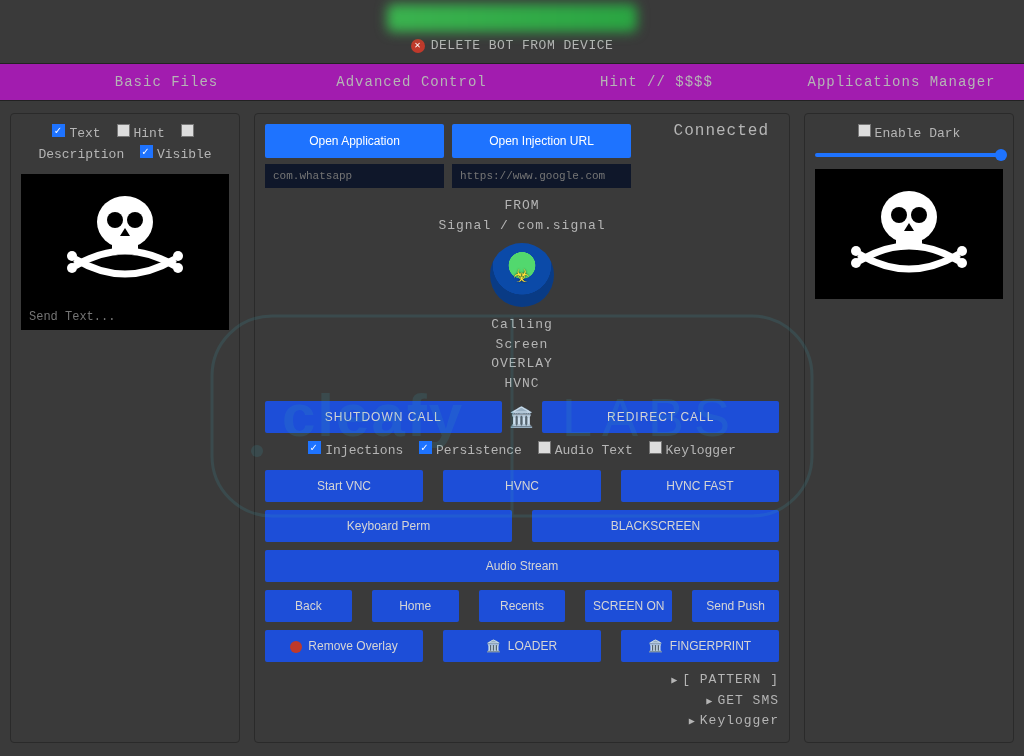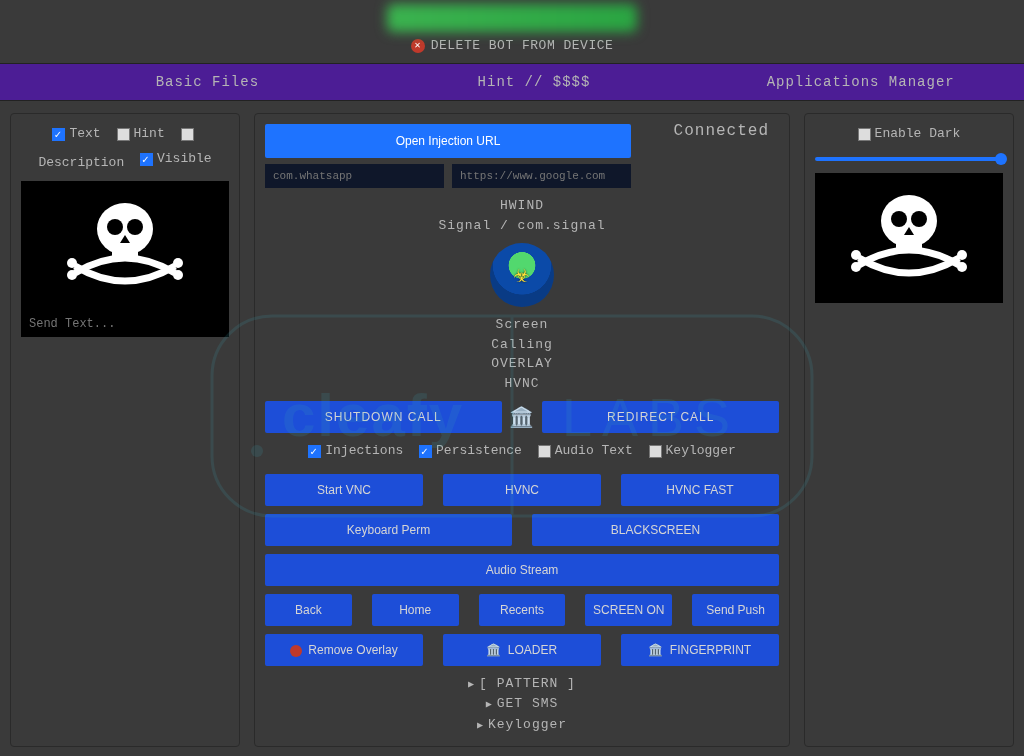--- a/index.html
+++ b/index.html
@@ -35,21 +35,21 @@
   color: #fff;
   font-weight: bold;
   line-height: 13px;
   text-align: center;
   font-size: 10px;
   margin-right: 6px;
   vertical-align: middle;
 }
 .nav-bar {
   display: flex;
-  background: #4c1d95;
+  background: #a21caf;
   border-top: 1px solid #222;
   border-bottom: 1px solid #222;
   padding-left: 44px;
 }
 .nav-item {
   flex: 1;
   text-align: center;
   padding: 10px 0;
   font-size: 14px;
   letter-spacing: 1px;
@@ -70,21 +70,20 @@
 .center-panel { flex: 1; position: relative; }
 .right-panel { width: 210px; flex-shrink: 0; }
 .checkbox-row {
   text-align: center;
   font-size: 13px;
   line-height: 1.6;
   margin-bottom: 8px;
 }
 .ck {
   display: inline-flex;
-  align-items: center;
   margin: 0 4px;
   cursor: pointer;
 }
 .ck-box {
   width: 13px; height: 13px;
   border: 1px solid #777;
   background: #ddd;
   display: inline-block;
   margin-right: 4px;
   position: relative;
@@ -189,21 +188,21 @@
 }
 .slider-thumb {
   position: absolute;
   right: -4px;
   top: -4px;
   width: 12px; height: 12px;
   border-radius: 50%;
   background: #1e73ff;
 }
 .list-items {
-  text-align: center;
+  text-align: right;
   font-size: 13px;
   line-height: 1.6;
   letter-spacing: 1px;
   margin-top: 6px;
 }
 .tri { font-size: 10px; margin-right: 4px; }
 .red-dot {
   display: inline-block;
   width: 12px; height: 12px;
   border-radius: 50%;
@@ -226,20 +225,21 @@
 <body>
 
 <div class="top-blur"></div>
 
 <div class="delete-bar">
   <span class="x-icon">✕</span><span>DELETE BOT FROM DEVICE</span>
 </div>
 
 <div class="nav-bar">
   <div class="nav-item">Basic Files</div>
+  <div class="nav-item">Advanced Control</div>
   <div class="nav-item">Hint // $$$$</div>
   <div class="nav-item">Applications Manager</div>
 </div>
 
 <div class="content">
 
   <div class="panel left-panel">
     <div class="checkbox-row">
       <span class="ck">
           <span class="ck-box checked"></span>
@@ -277,37 +277,38 @@
         </g>
       </svg>
     </div>
     <input class="send-text" placeholder="Send Text..." style="">
   </div>
 
   <div class="panel center-panel">
     <div class="connected">Connected</div>
 
     <div class="btn-row">
+      <button class="btn-blue">Open Application</button>
       <button class="btn-blue">Open Injection URL</button>
       <div style="width:140px"></div>
     </div>
     <div class="btn-row">
       <input class="input-grey" placeholder="com.whatsapp" style="">
       <input class="input-grey" placeholder="https://www.google.com" style="">
       <div style="width:140px"></div>
     </div>
 
     <div class="center-info">
-      <div>HWIND</div>
+      <div>FROM</div>
       <div>Signal / com.signal</div>
       <div class="avatar">
           <span class="biohazard">☣</span>
         </div>
+      <div>Calling</div>
       <div>Screen</div>
-      <div>Calling</div>
       <div>OVERLAY</div>
       <div>HVNC</div>
     </div>
 
     <div class="call-row">
       <button class="btn-dark">SHUTDOWN CALL</button>
       <span class="bank-icon">🏛️</span>
       <button class="btn-dark">REDIRECT CALL</button>
     </div>
 

